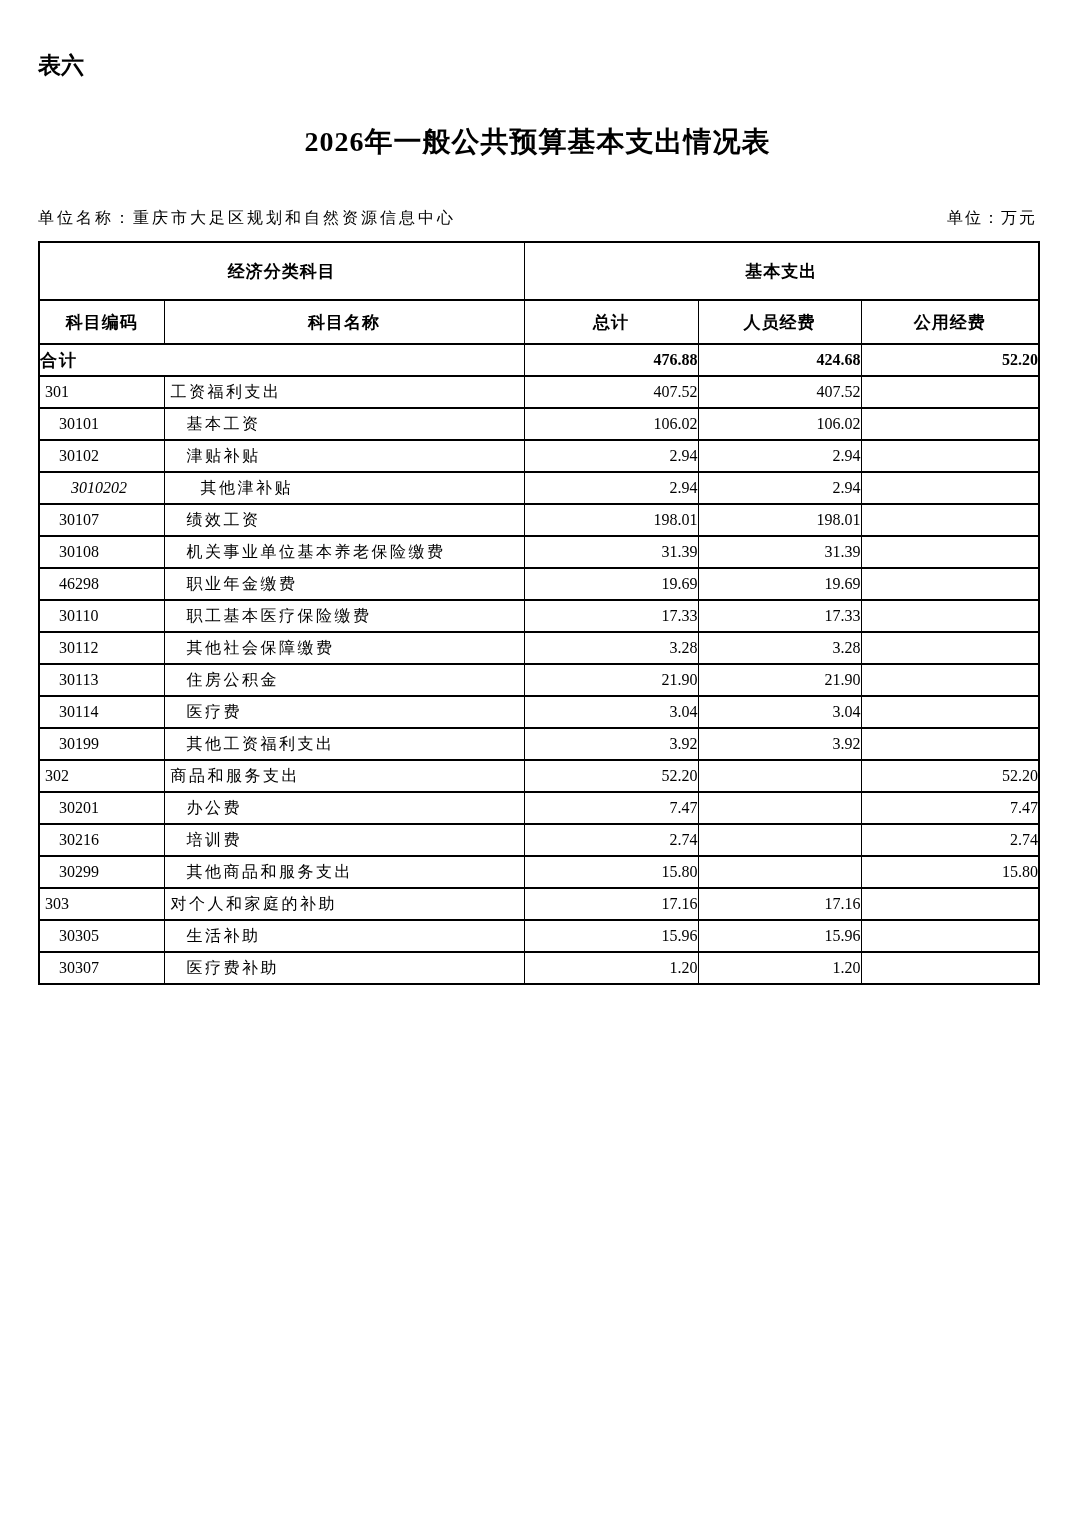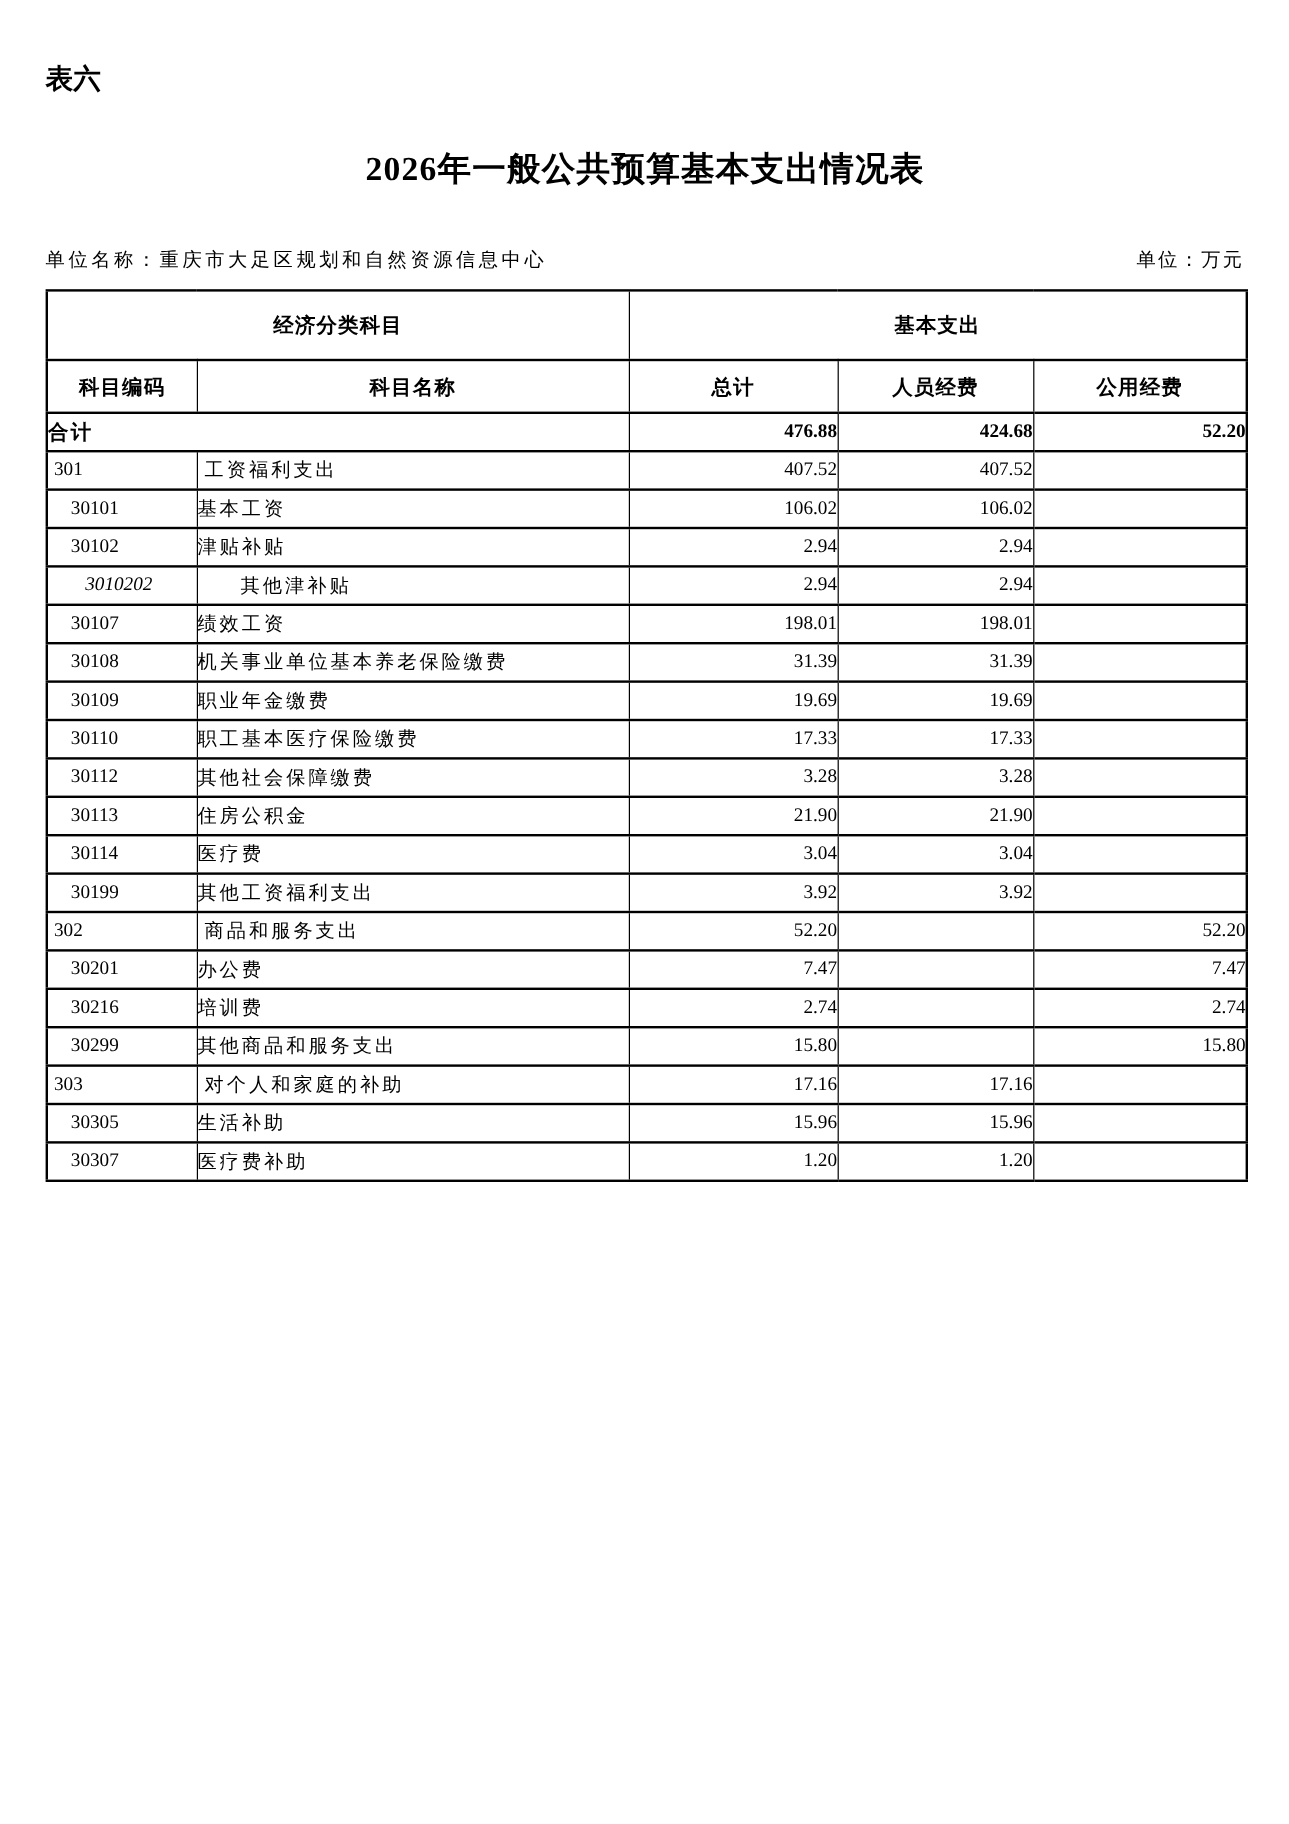--- a/index.html
+++ b/index.html
@@ -86,21 +86,21 @@
   }
   .num-cell {
     text-align: right;
     padding-right: 5px;
     font-family: "Liberation Serif", "DejaVu Serif", serif;
   }
   .code-cell.level-1 { padding-left: 5px; }
   .code-cell.level-2 { padding-left: 19px; }
   .code-cell.level-3 { padding-left: 31px; font-style: italic; }
   .name-cell.level-1 { padding-left: 6px; }
-  .name-cell.level-2 { }
+  .name-cell.level-2 { padding-left: 22px; }
   .name-cell.level-3 { padding-left: 36px; }
 
   tr.total-row .name-merged {
     text-align: left;
     font-family: "Liberation Sans", "DejaVu Sans", sans-serif;
     font-weight: bold;
     font-size: 17px;
     letter-spacing: 2px;
   }
   tr.total-row .num-cell { font-weight: bold; }
@@ -184,21 +184,21 @@
     <td class="num-cell"></td>
   </tr>
         <tr>
     <td class="code-cell level-2">30108</td>
     <td class="name-cell level-2">机关事业单位基本养老保险缴费</td>
     <td class="num-cell">31.39</td>
     <td class="num-cell">31.39</td>
     <td class="num-cell"></td>
   </tr>
         <tr>
-    <td class="code-cell level-2">30109</td>
+    <td class="code-cell level-2">46298</td>
     <td class="name-cell level-2">职业年金缴费</td>
     <td class="num-cell">19.69</td>
     <td class="num-cell">19.69</td>
     <td class="num-cell"></td>
   </tr>
         <tr>
     <td class="code-cell level-2">30110</td>
     <td class="name-cell level-2">职工基本医疗保险缴费</td>
     <td class="num-cell">17.33</td>
     <td class="num-cell">17.33</td>

